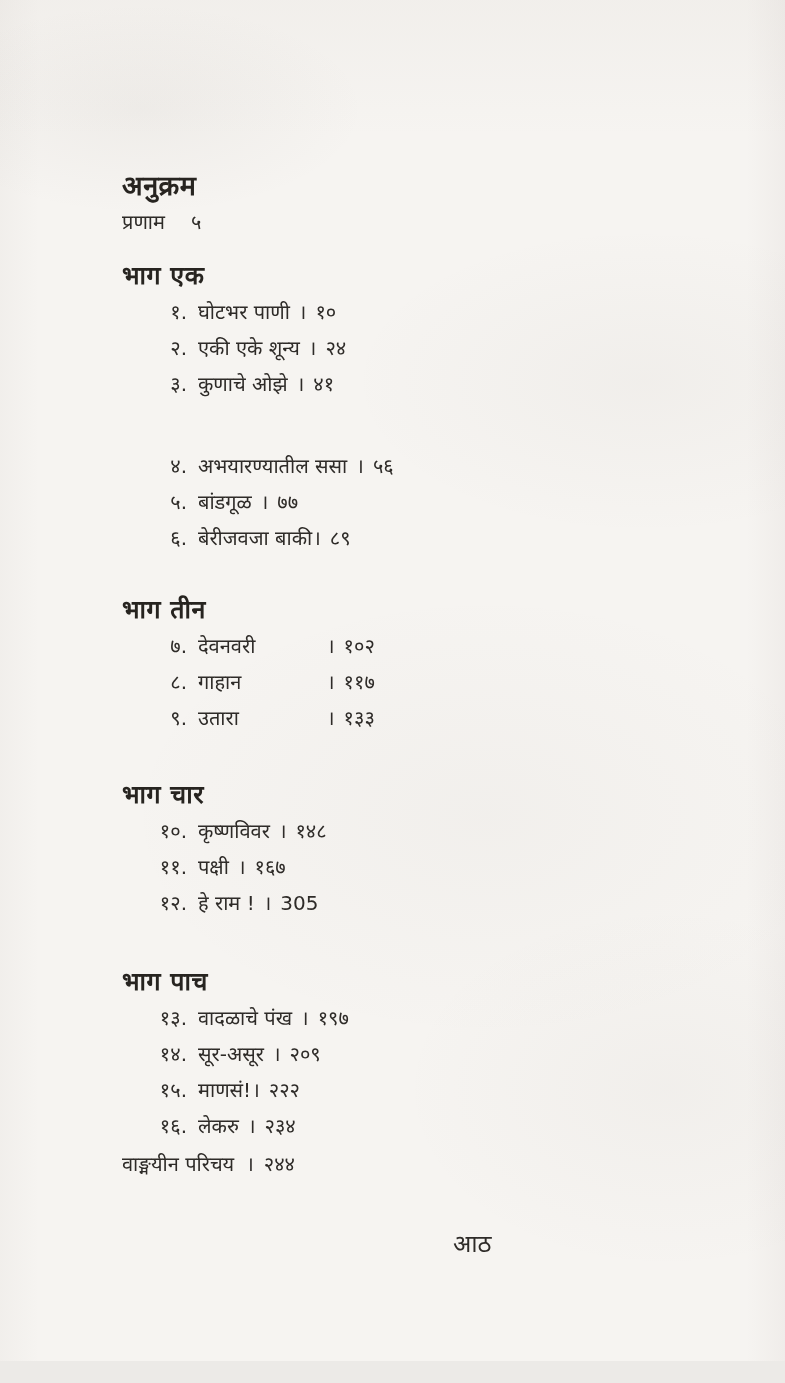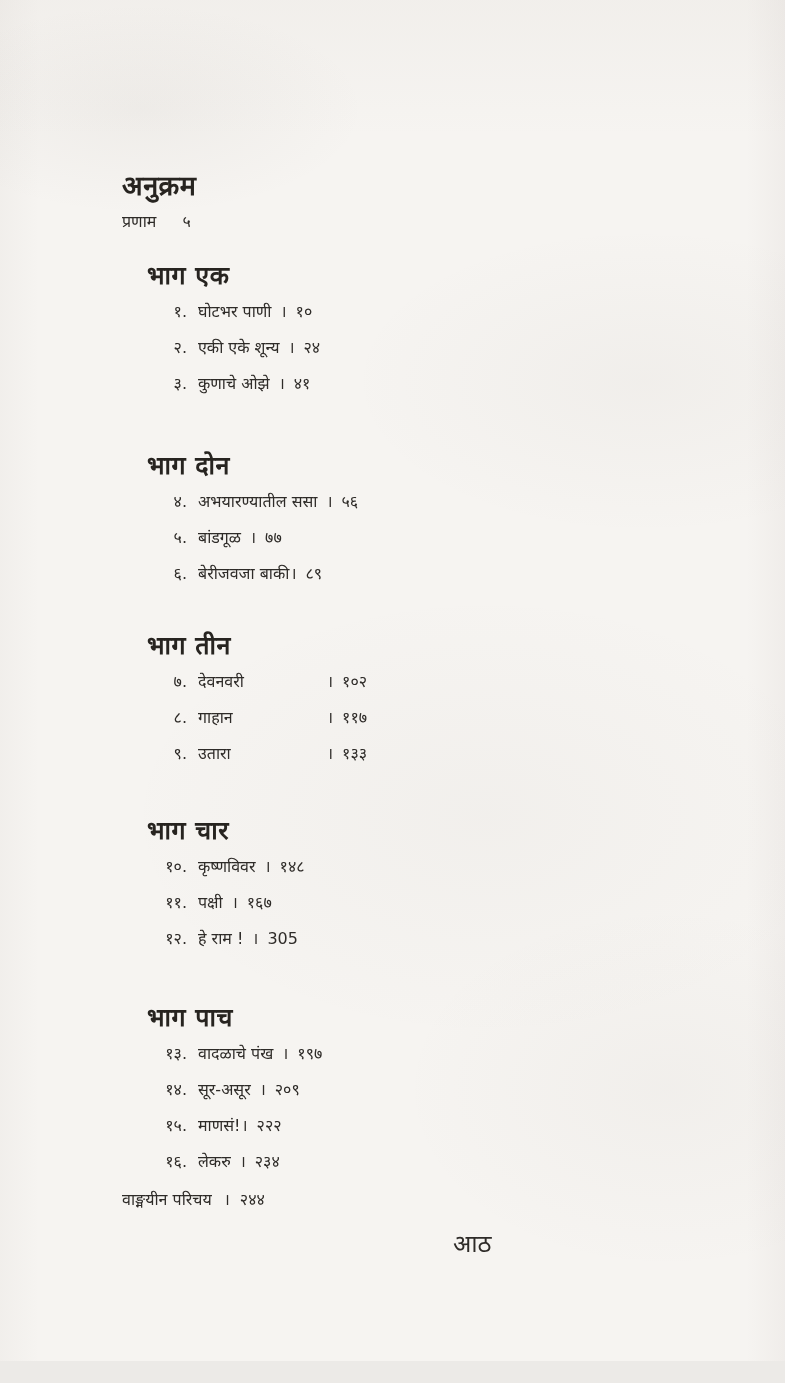--- a/index.html
+++ b/index.html
@@ -26,25 +26,25 @@
       radial-gradient(ellipse 520px 320px at 62% 60%, rgba(120,110,100,0.035), transparent 70%),
       radial-gradient(ellipse 380px 260px at 85% 80%, rgba(120,110,100,0.04), transparent 70%),
       linear-gradient(180deg, rgba(180,170,160,0.07) 0%, rgba(255,255,255,0) 10%),
       linear-gradient(90deg, rgba(160,150,145,0.06) 0%, rgba(255,255,255,0) 5%,
                       rgba(255,255,255,0) 95%, rgba(165,150,150,0.08) 100%);
   }
   .content { position:absolute; left:122px; top:167px; width:520px; }
 
   .title   { margin:0; font-size:27px; font-weight:bold; line-height:37px; color:#272420; letter-spacing:0.5px; }
 
-  .row     { display:flex; align-items:flex-start; font-size:16px; line-height:36px; }
+  .row     { display:flex; align-items:flex-start; font-size:20px; line-height:36px; }
 
   .pranam .pg { margin-left:26px; }
 
-  .heading { font-size:25px; font-weight:bold; line-height:36px; color:#272420; letter-spacing:0.5px;margin-left:25px; }
+  .heading { font-size:25px; font-weight:bold; line-height:36px; color:#272420; letter-spacing:0.5px; }
 
   .sec-1 { margin-top:18px; }
   .sec-2 { margin-top:46px; }
   .sec-3 { margin-top:36px; }
   .sec-4 { margin-top:41px; }
   .sec-5 { margin-top:43px; }
 
   .toc-item .num    { width:65px; text-align:right; flex:0 0 auto; }
   .toc-item .ititle { margin-left:11px; }
   .toc-item .sep    { margin-left:9px; }
@@ -94,21 +94,20 @@
       </div>
       <div class="row toc-item">
         <span class="num">३.</span>
         <span class="ititle">कुणाचे ओझे</span>
         <span class="sep">।</span>
         <span class="pg">४१</span>
       </div>
     </div>
 
     <div class="section sec-2">
-      <div class="heading">भाग दोन</div>
       <div class="row toc-item">
         <span class="num">४.</span>
         <span class="ititle">अभयारण्यातील ससा</span>
         <span class="sep">।</span>
         <span class="pg">५६</span>
       </div>
       <div class="row toc-item">
         <span class="num">५.</span>
         <span class="ititle">बांडगूळ</span>
         <span class="sep">।</span>

